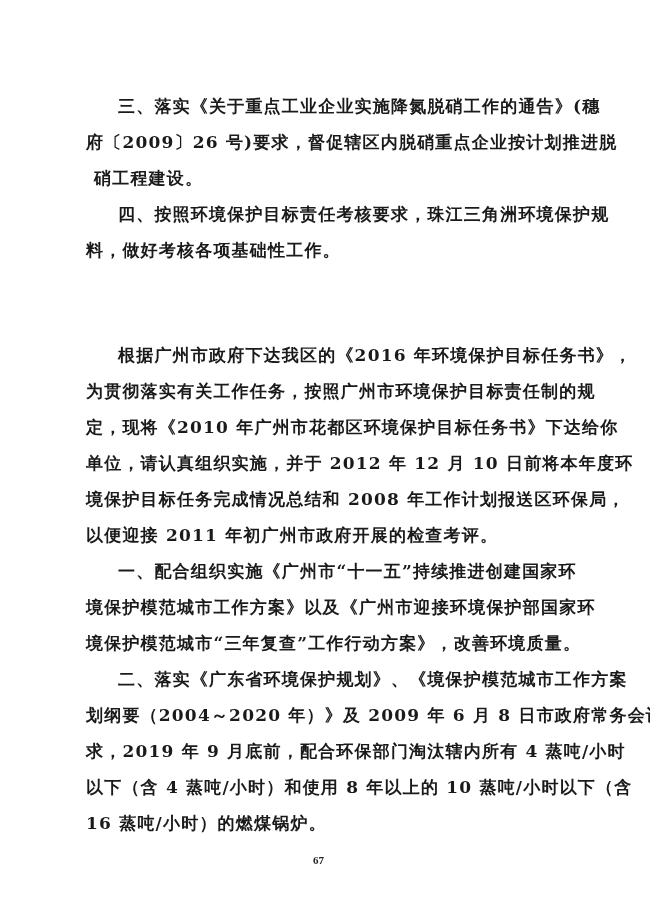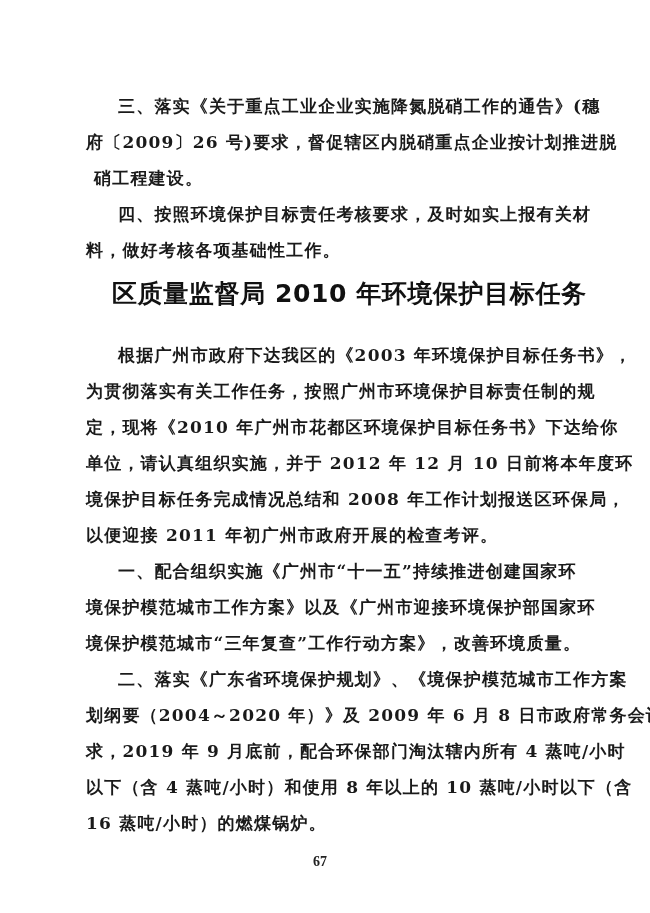--- a/index.html
+++ b/index.html
@@ -34,44 +34,43 @@
       font-size: 25px;
       line-height: 28px;
       white-space: nowrap;
       letter-spacing: 0.6px;
       color: #111;
     }
     .page-num {
       position: absolute;
       left: 313px;
       top: 850px;
-      font-size: 14px;
+      font-size: 11px;
       font-family: "Liberation Serif", serif;
       color: #222;
     }
   </style>
 </head>
 <body>
 
 <div class="page">
 
   <div>
     <div class="line indent" style="top:92px;">三、落实《关于重点工业企业实施降氮脱硝工作的通告》(穗</div>
     <div class="line" style="top:128px;">府〔2009〕26 号)要求，督促辖区内脱硝重点企业按计划推进脱</div>
     <div class="line last" style="top:164px;margin-left:8px;">硝工程建设。</div>
   </div>
   <div>
-    <div class="line indent" style="top:200px;">四、按照环境保护目标责任考核要求，及时如实上报有关材</div>
+    <div class="line indent" style="top:200px;">四、按照环境保护目标责任考核要求，珠江三角洲环境保护规</div>
     <div class="line last" style="top:236px;">料，做好考核各项基础性工作。</div>
   </div>
 
-  <div class="title">区质量监督局 2010 年环境保护目标任务</div>
 
   <div>
-    <div class="line indent" style="top:341px;">根据广州市政府下达我区的《2003 年环境保护目标任务书》，</div>
+    <div class="line indent" style="top:341px;">根据广州市政府下达我区的《2016 年环境保护目标任务书》，</div>
     <div class="line" style="top:377px;">为贯彻落实有关工作任务，按照广州市环境保护目标责任制的规</div>
     <div class="line" style="top:413px;">定，现将《2010 年广州市花都区环境保护目标任务书》下达给你</div>
     <div class="line" style="top:449px;">单位，请认真组织实施，并于 2012 年 12 月 10 日前将本年度环</div>
     <div class="line" style="top:485px;">境保护目标任务完成情况总结和 2008 年工作计划报送区环保局，</div>
     <div class="line last" style="top:521px;">以便迎接 2011 年初广州市政府开展的检查考评。</div>
   </div>
 
   <div>
     <div class="line indent" style="top:557px;">一、配合组织实施《广州市“十一五”持续推进创建国家环</div>
     <div class="line" style="top:593px;">境保护模范城市工作方案》以及《广州市迎接环境保护部国家环</div>

